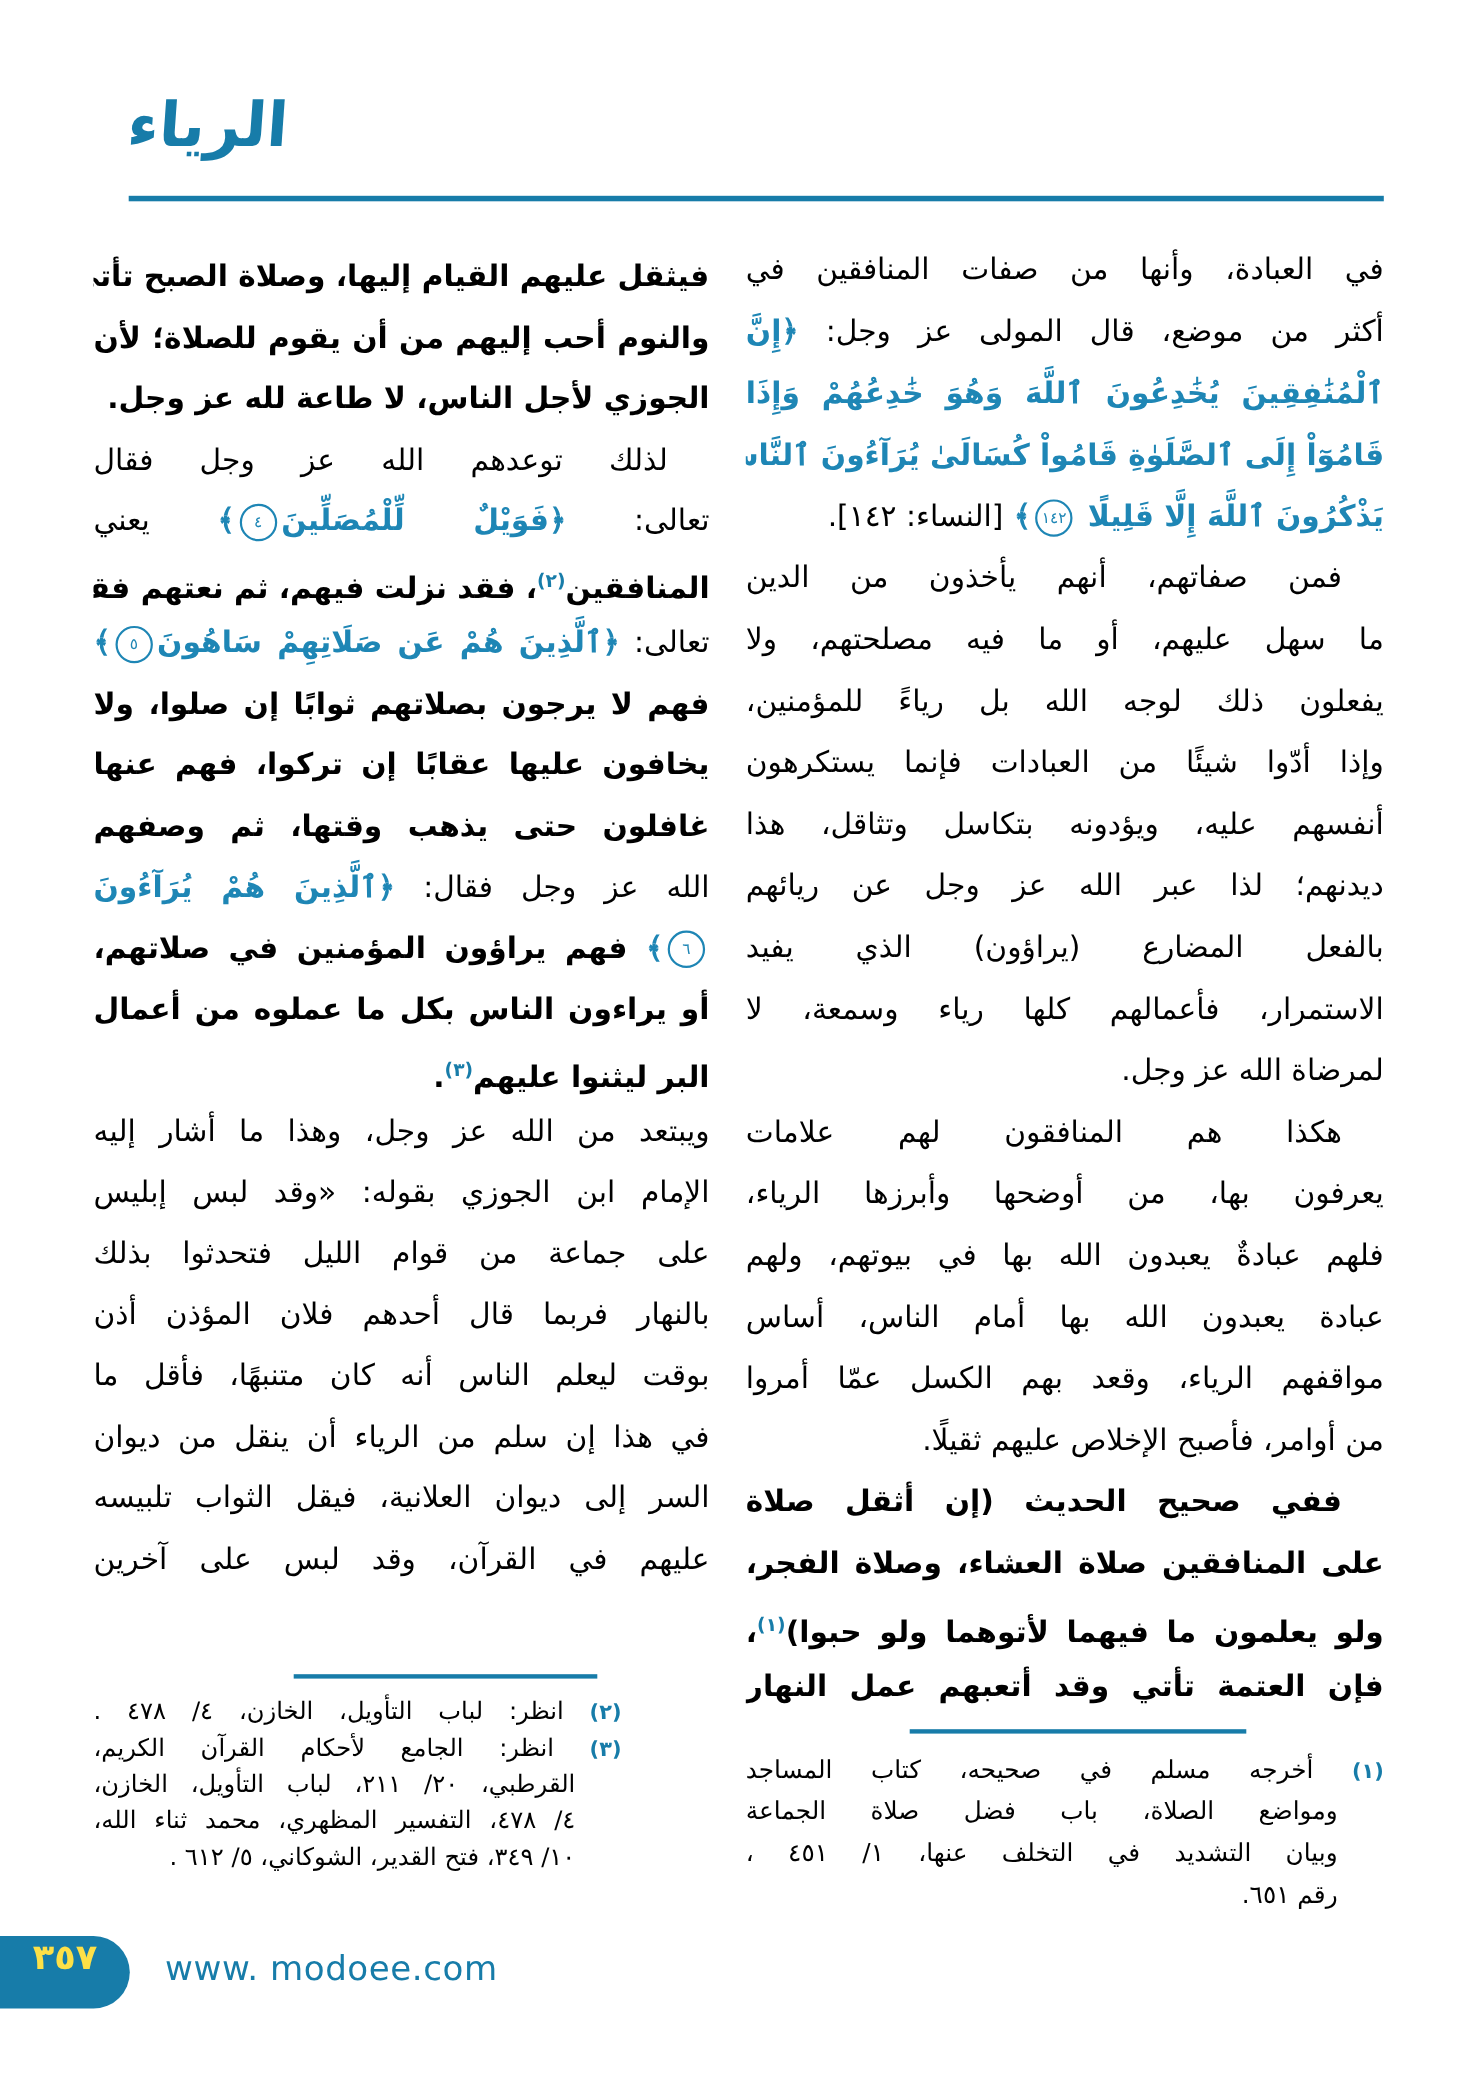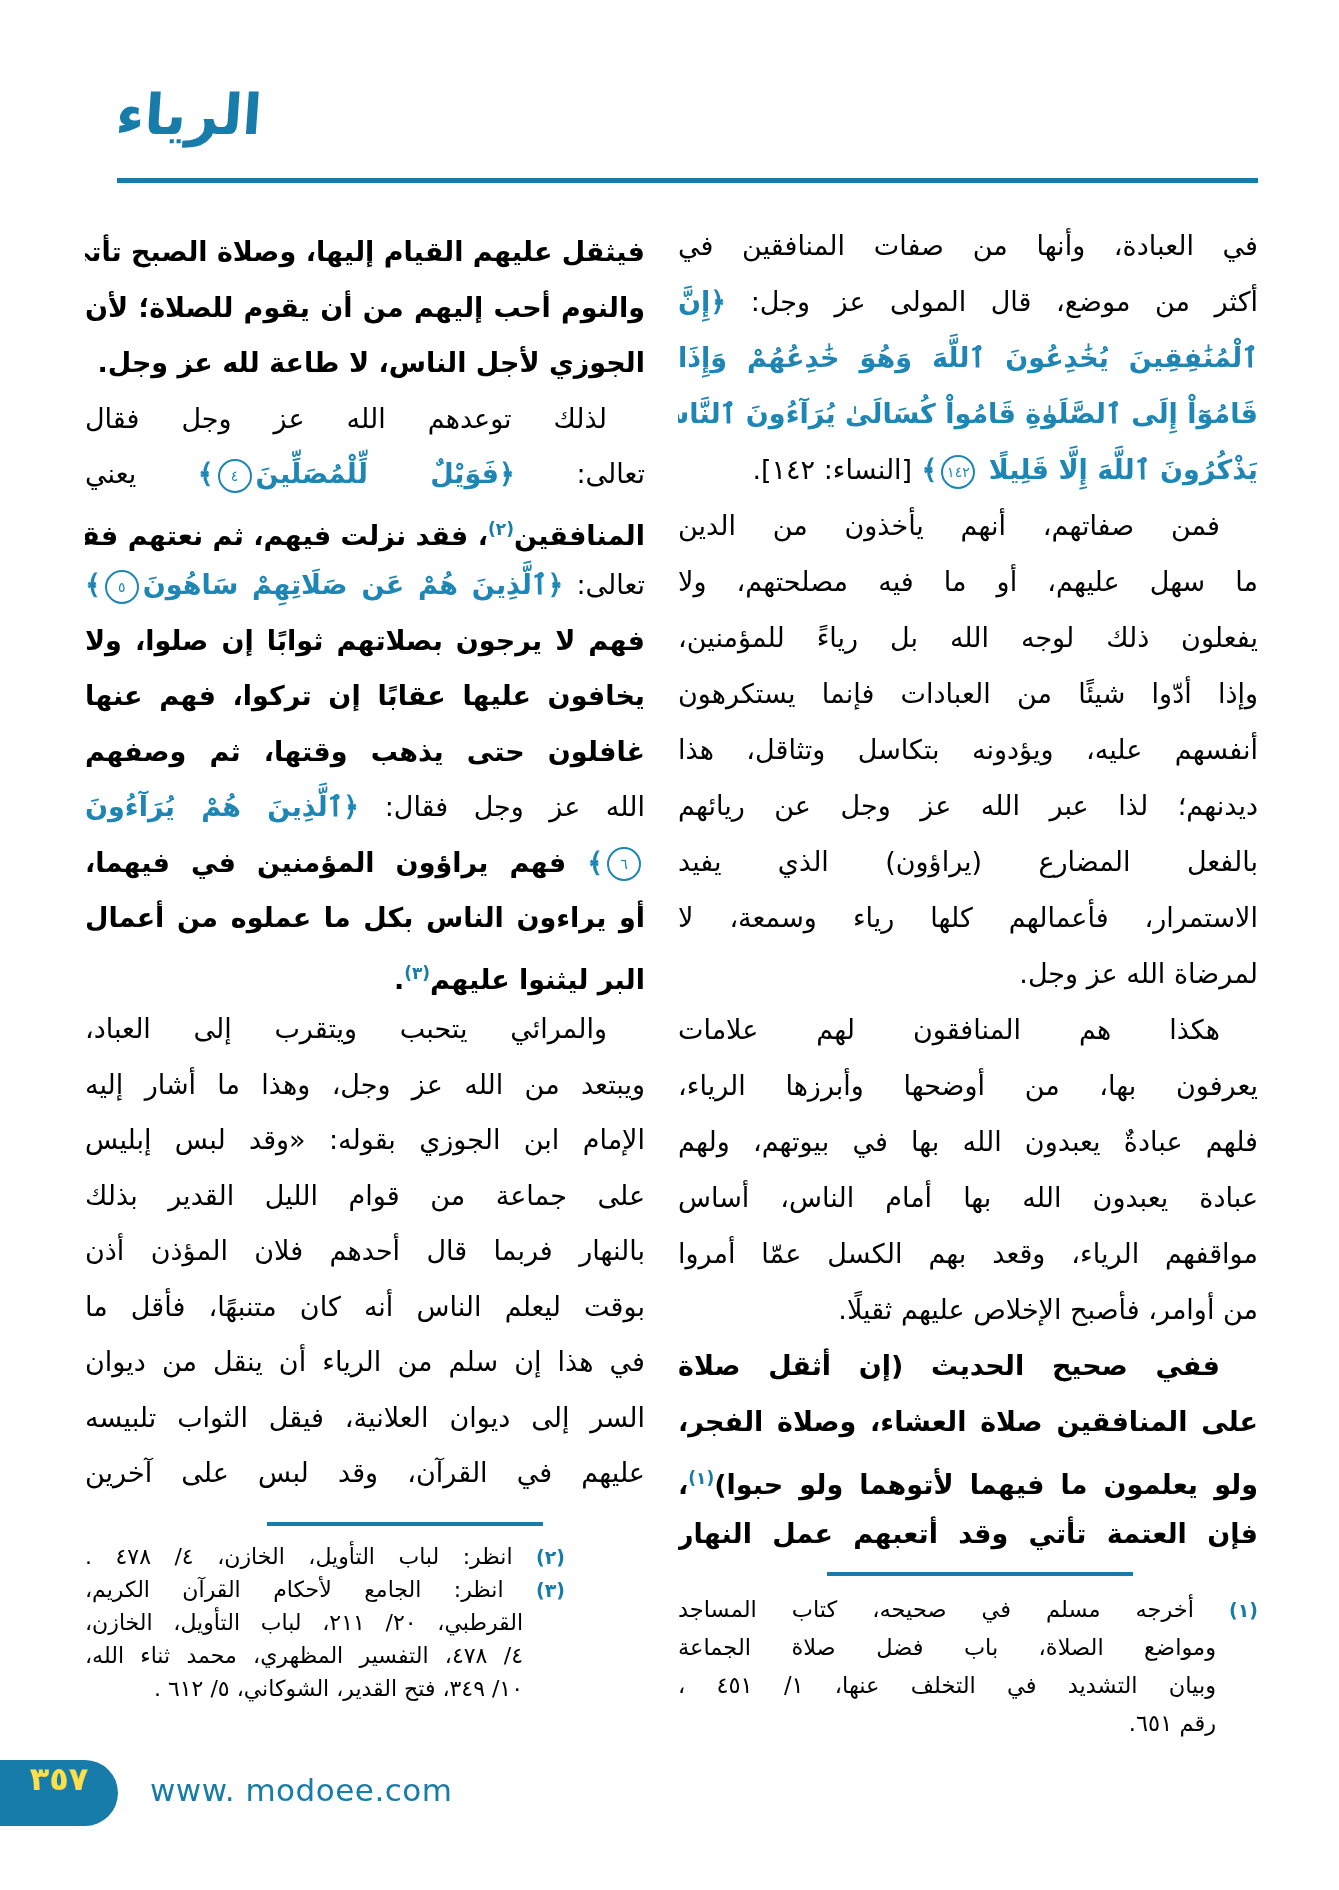--- a/index.html
+++ b/index.html
@@ -91,27 +91,26 @@
     <div class="line"><span class="sb">والنوم أحب إليهم من أن يقوم للصلاة؛ لأن</span></div>
     <div class="line end"><span class="sb">الجوزي لأجل الناس، لا طاعة لله عز وجل.</span></div>
     <div class="line indent"><span class="sn">لذلك توعدهم الله عز وجل فقال</span></div>
     <div class="line"><span class="sn">تعالى: </span><span class="sq">﴿فَوَيْلٌ لِّلْمُصَلِّينَ</span><span class="sv">٤</span><span class="sq">﴾</span><span class="sn"> يعني</span></div>
     <div class="line"><span class="sb">المنافقين</span><span class="sm">(٢)</span><span class="sb">، فقد نزلت فيهم، ثم نعتهم فقال</span></div>
     <div class="line"><span class="sn">تعالى: </span><span class="sq">﴿ٱلَّذِينَ هُمْ عَن صَلَاتِهِمْ سَاهُونَ</span><span class="sv">٥</span><span class="sq">﴾</span></div>
     <div class="line"><span class="sb">فهم لا يرجون بصلاتهم ثوابًا إن صلوا، ولا</span></div>
     <div class="line"><span class="sb">يخافون عليها عقابًا إن تركوا، فهم عنها</span></div>
     <div class="line"><span class="sb">غافلون حتى يذهب وقتها، ثم وصفهم</span></div>
     <div class="line"><span class="sn">الله عز وجل فقال: </span><span class="sq">﴿ٱلَّذِينَ هُمْ يُرَآءُونَ</span></div>
-    <div class="line"><span class="sv">٦</span><span class="sq">﴾</span><span class="sb"> فهم يراؤون المؤمنين في فيهما،</span></div>
+    <div class="line"><span class="sv">٦</span><span class="sq">﴾</span><span class="sb"> فهم يراؤون المؤمنين في صلاتهم،</span></div>
     <div class="line"><span class="sb">أو يراءون الناس بكل ما عملوه من أعمال</span></div>
     <div class="line end"><span class="sb">البر ليثنوا عليهم</span><span class="sm">(٣)</span><span class="sb">.</span></div>
-    <div class="line indent"><span class="sn">والمرائي يتحبب ويتقرب إلى العباد،</span></div>
     <div class="line"><span class="sn">ويبتعد من الله عز وجل، وهذا ما أشار إليه</span></div>
     <div class="line"><span class="sn">الإمام ابن الجوزي بقوله: «وقد لبس إبليس</span></div>
-    <div class="line"><span class="sn">على جماعة من قوام الليل القدير بذلك</span></div>
+    <div class="line"><span class="sn">على جماعة من قوام الليل فتحدثوا بذلك</span></div>
     <div class="line"><span class="sn">بالنهار فربما قال أحدهم فلان المؤذن أذن</span></div>
     <div class="line"><span class="sn">بوقت ليعلم الناس أنه كان متنبهًا، فأقل ما</span></div>
     <div class="line"><span class="sn">في هذا إن سلم من الرياء أن ينقل من ديوان</span></div>
     <div class="line"><span class="sn">السر إلى ديوان العلانية، فيقل الثواب تلبيسه</span></div>
     <div class="line"><span class="sn">عليهم في القرآن، وقد لبس على آخرين</span></div>
   </div>
 
 <div class="abs fn-sep fn-sep-right"></div>
 <div class="abs fn-sep fn-sep-left"></div>
 

